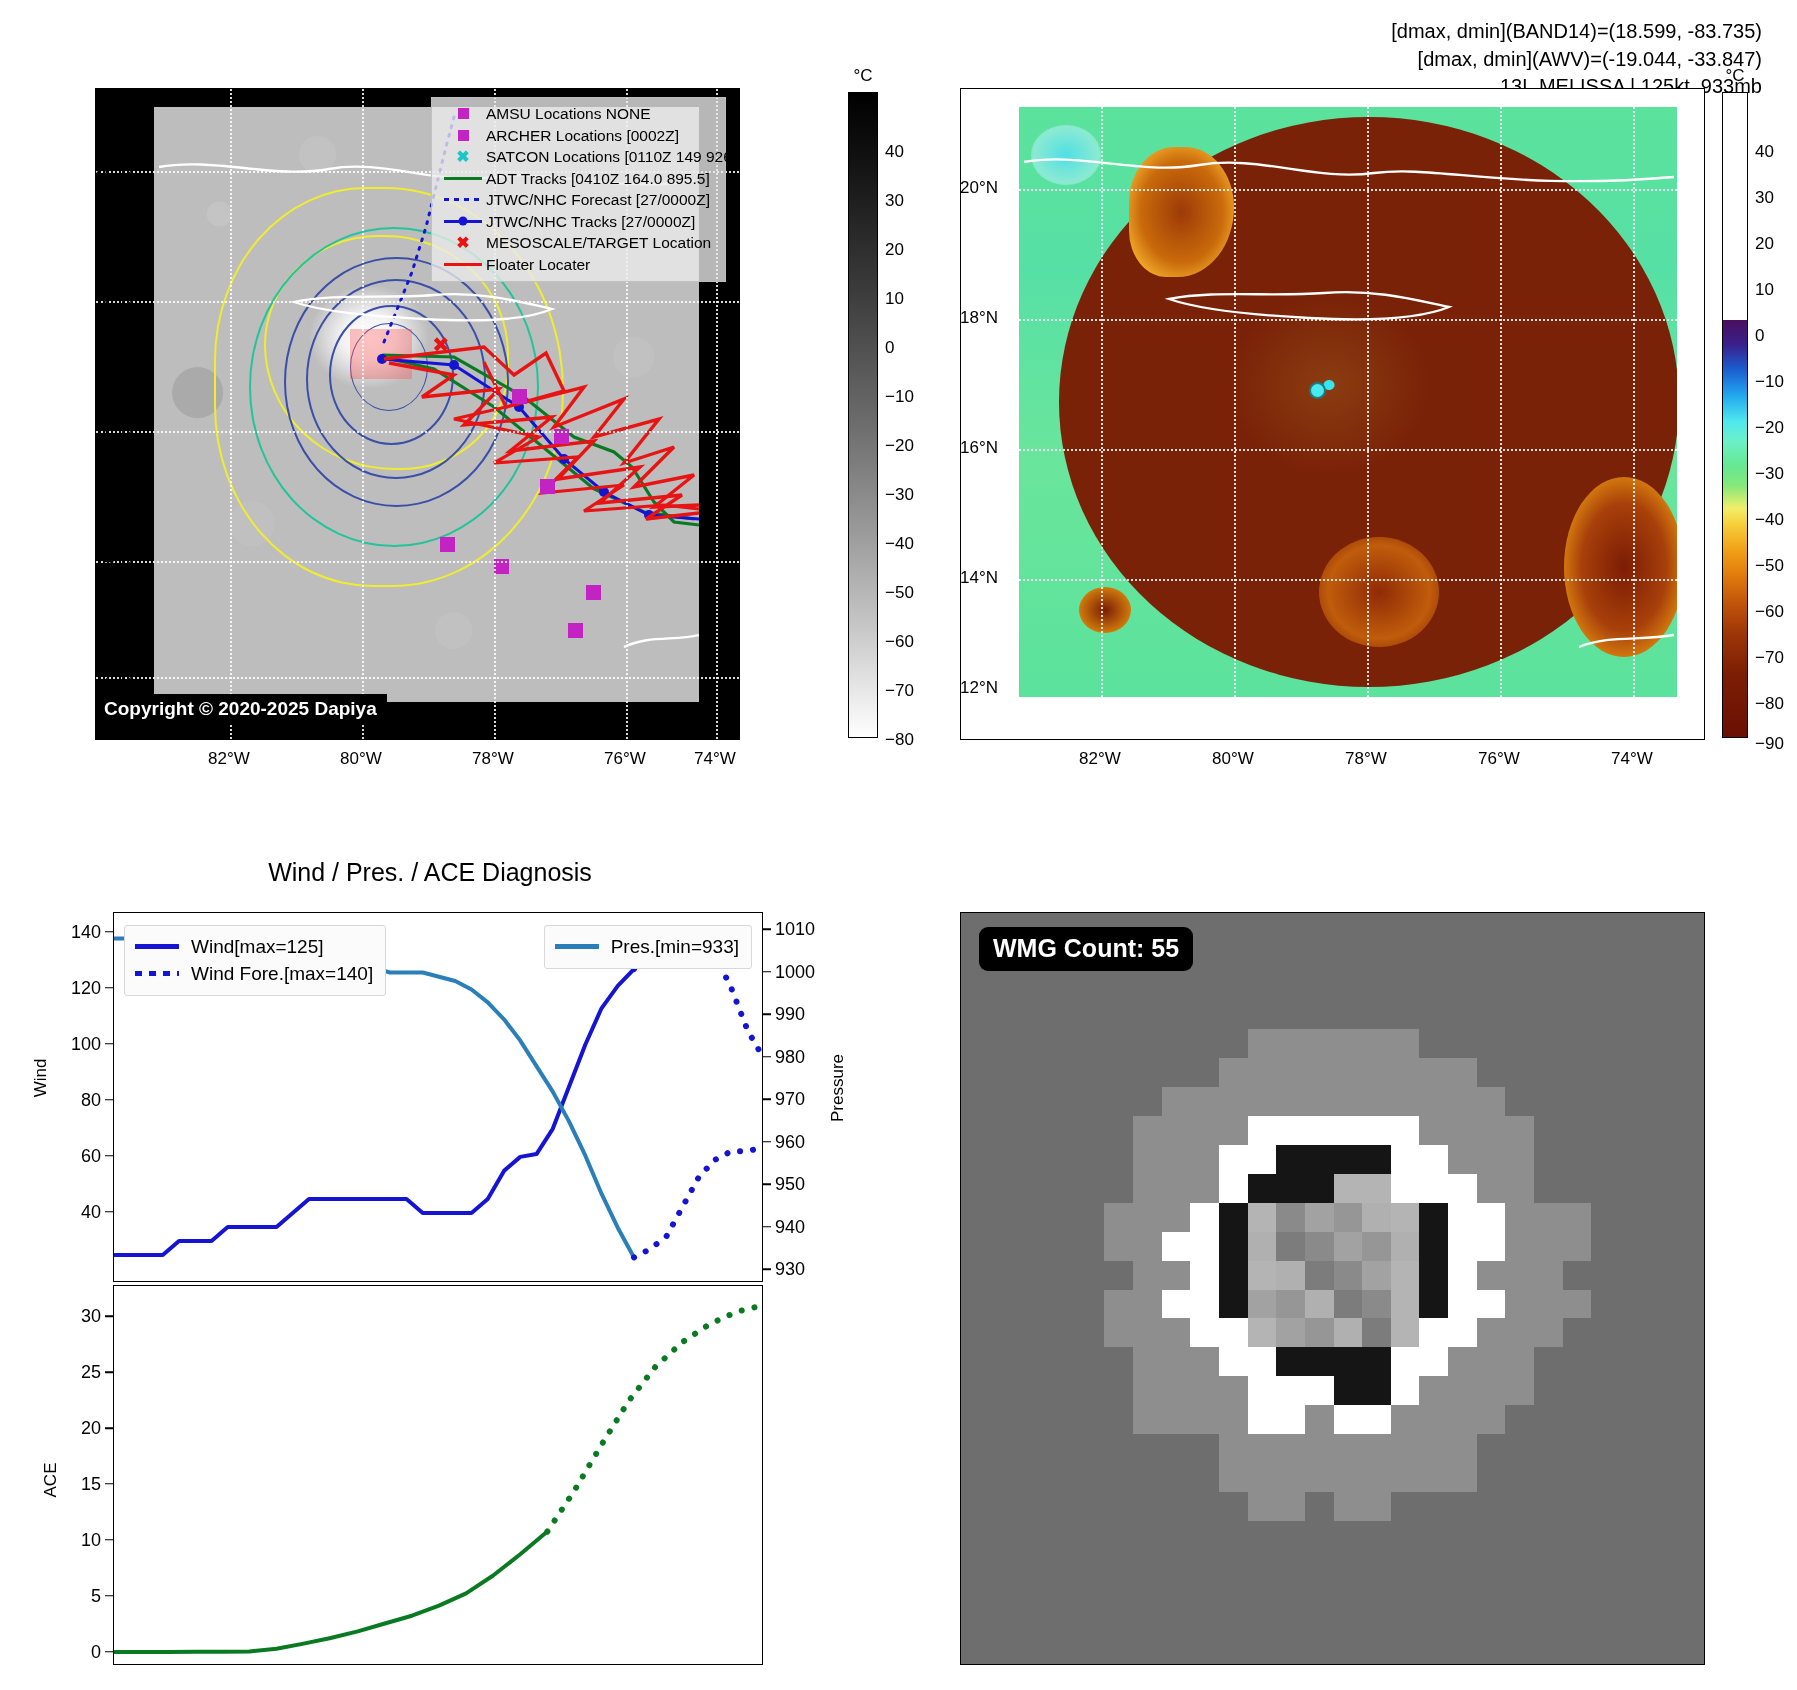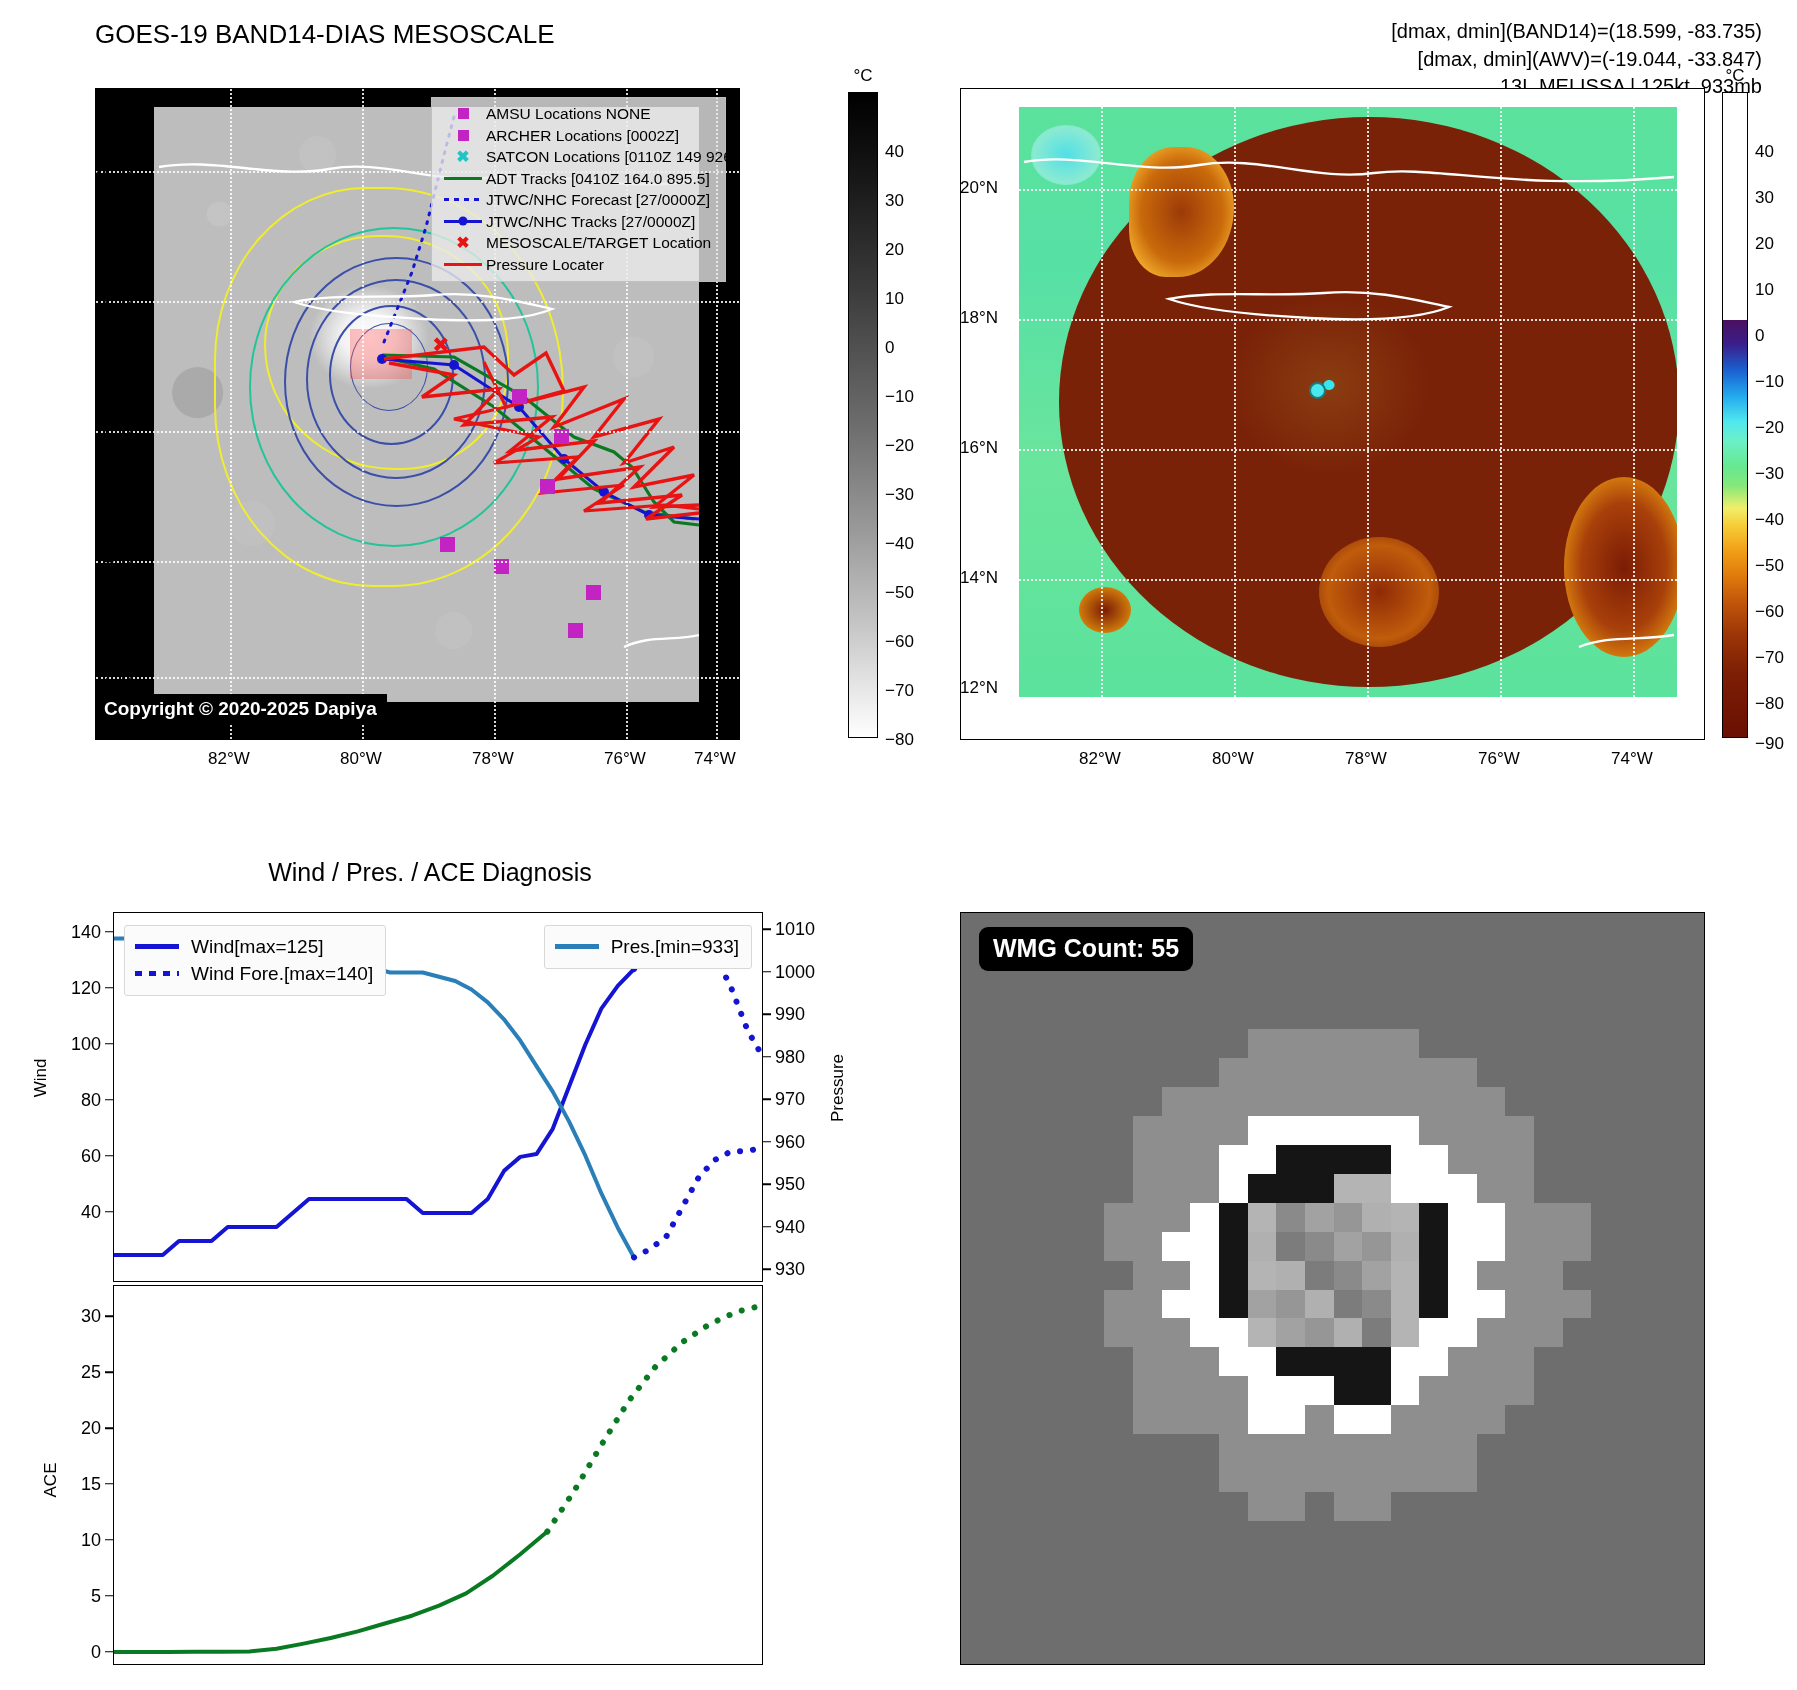--- a/index.html
+++ b/index.html
@@ -106,21 +106,20 @@
     position:absolute; left:18px; top:14px; background:#000; color:#fff;
     font-weight:bold; font-size:25px; padding:7px 14px 8px 14px; border-radius:9px;
     font-family:"Liberation Sans", sans-serif; white-space:nowrap; z-index:5;
   }
   .wmg-cell { position:absolute; }
 </style>
 </head>
 <body>
 
 <div id="header-left">
-  <div>GOES-19 BAND14-DIAS MESOSCALE</div>
 </div>
 <div id="header-right">
   <div>[dmax, dmin](BAND14)=(18.599, -83.735)</div>
   <div>[dmax, dmin](AWV)=(-19.044, -33.847)</div>
   <div>13L.MELISSA | 125kt, 933mb</div>
 </div>
 
 <div class="panel" id="tl-panel">
   <div class="axframe" id="tl-img" style="left:0;top:0;width:645px;height:652px;">
     <div class="ir-bg">
@@ -224,21 +223,21 @@
       <div class="lrow">
         <span class="lkey">
             <span class="xmark" style="color:#e81414;">✖</span>
           </span>
         <span class="ltxt">MESOSCALE/TARGET Location</span>
       </div>
       <div class="lrow">
         <span class="lkey">
             <span class="ln" style="background:#e81414;"></span>
           </span>
-        <span class="ltxt">Pressure Locater</span>
+        <span class="ltxt">Floater Locater</span>
       </div>
     </div>
 
     <div id="copyright">Copyright © 2020-2025 Dapiya</div>
   </div>
 
   <div class="ytick" style="top:82px;left:0;">20°N</div>
   <div class="ytick" style="top:212px;left:0;">18°N</div>
   <div class="ytick" style="top:342px;left:0;">16°N</div>
   <div class="ytick" style="top:472px;left:0;">14°N</div>

